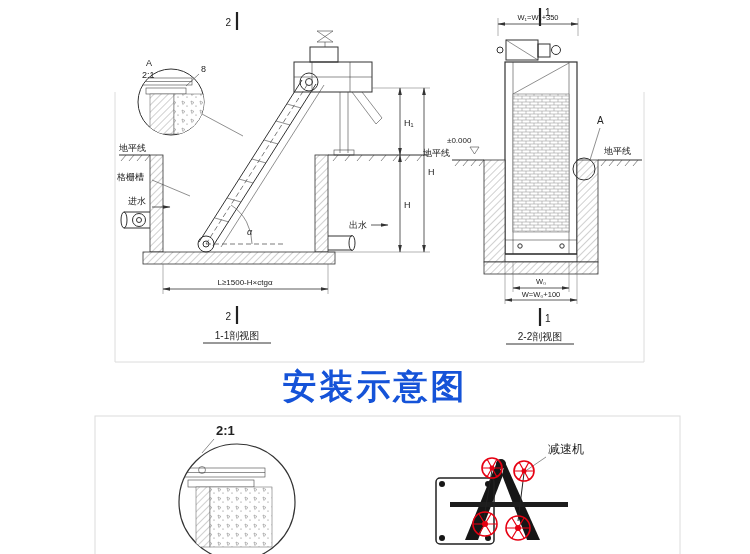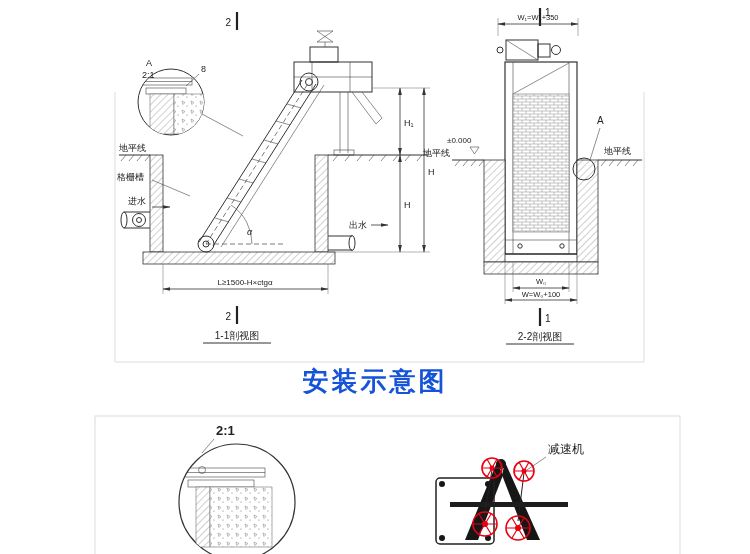--- a/index.html
+++ b/index.html
@@ -7,21 +7,21 @@
   .page {
     position: relative; width: 750px; height: 554px;
     background: #ffffff; overflow: hidden;
     font-family: "Liberation Sans", "DejaVu Sans", sans-serif;
   }
   .layer { position: absolute; left: 0; }
   #top-svg { top: 0; }
   #bottom-svg { top: 415px; }
   .page-title {
     position: absolute; top: 364px; left: 0; width: 100%; margin: 0;
-    text-align: center; font-size: 26px; font-weight: 700; letter-spacing: 3px;
+    text-align: center; font-size: 34px; font-weight: 700; letter-spacing: 3px;
     font-family: "Liberation Sans", "DejaVu Sans", sans-serif;
   }
   svg text { font-family: "Liberation Sans", "DejaVu Sans", sans-serif; fill: #222; }
   .ln   { stroke: #333; fill: none; stroke-width: 1; }
   .ln2  { stroke: #333; fill: none; stroke-width: 1.2; }
   .thin { stroke: #444; fill: none; stroke-width: 0.6; }
   .dim  { stroke: #333; fill: none; stroke-width: 0.8; }
   .ext  { stroke: #666; fill: none; stroke-width: 0.5; }
   .dash { stroke: #444; fill: none; stroke-width: 0.7; stroke-dasharray: 5 3; }
   .mark { stroke: #222; stroke-width: 2.2; fill: none; }

